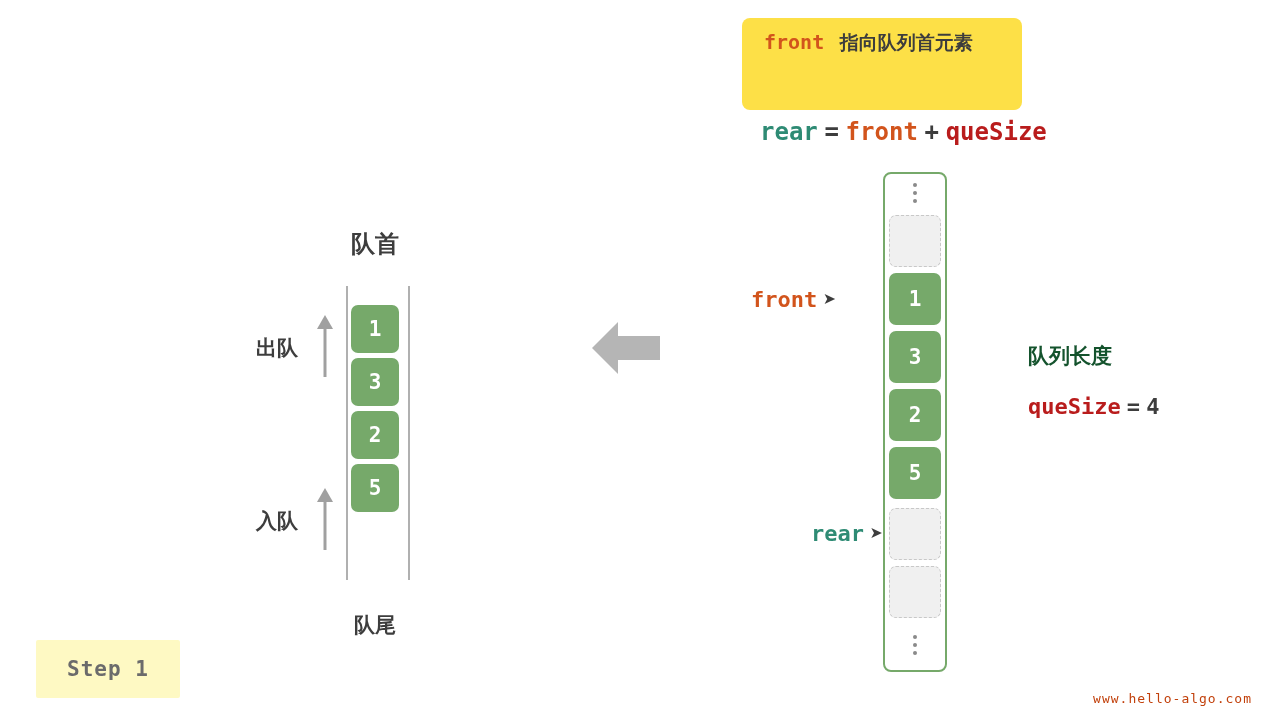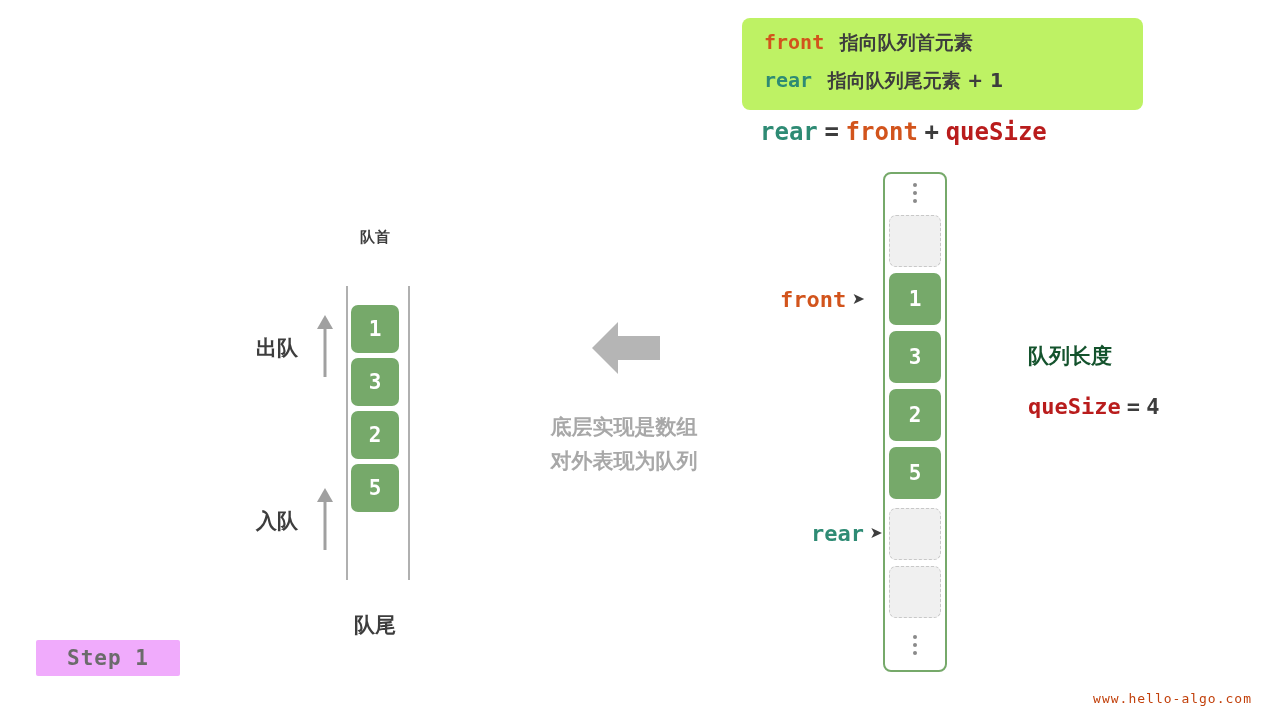--- a/index.html
+++ b/index.html
@@ -18,25 +18,24 @@
     position: absolute;
     left: 0; top: 0;
     width: 1280px;
     height: 720px;
   }
   
   #legend-box {
     position: absolute;
     left: 742px;
     top: 18px;
-    width: 384px;
+    width: 280px;
     height: 92px;
-    background: #bef264;
+    background: #fde047;
     border-radius: 8px;
-    padding-left: 17px;
   }
   .legend-line {
     position: absolute;
     left: 22px;
     white-space: nowrap;
     font-size: 20px;
   }
   #legend-line-1 { top: 12px; }
   #legend-line-2 { top: 50px; }
   .mono {
@@ -67,21 +66,21 @@
   }
   
   #left-title-head {
     position: absolute;
     left: 320px;
     top: 228px;
     width: 110px;
     text-align: center;
     font-family: "DejaVu Sans", sans-serif;
     font-weight: bold;
-    font-size: 15px;
+    font-size: 24px;
     color: #3d3d3d;
   }
   #left-title-tail {
     position: absolute;
     left: 320px;
     top: 611px;
     width: 110px;
     text-align: center;
     font-family: "DejaVu Sans", sans-serif;
     font-weight: bold;
@@ -215,21 +214,21 @@
   #acell-e1 { top: 508px; }
   #acell-e2 { top: 566px; }
 
   .ptr {
     position: absolute;
     font-family: "DejaVu Sans Mono", monospace;
     font-weight: bold;
     font-size: 22px;
     white-space: nowrap;
   }
-  #ptr-front { left: 780px; top: 287px; color: #d2541c; }
+  #ptr-front { left: 751px; top: 287px; color: #d2541c; }
   #ptr-rear  { left: 791px; top: 521px; color: #2e8b74; margin-left: 20px; }
   .ptr .caret {
     color: #3d3d3d;
     font-weight: bold;
     margin-left: 6px;
   }
 
   #size-label {
     position: absolute;
     left: 1028px;
@@ -246,22 +245,22 @@
     font-size: 22px;
     white-space: nowrap;
     margin-top: 16px;
   }
   
   #step-badge {
     position: absolute;
     left: 36px;
     top: 640px;
     width: 144px;
-    height: 36px;
-    background: #f0abfc;
+    height: 58px;
+    background: #fef9c3;
     border-radius: 2px;
     display: flex;
     align-items: center;
     justify-content: center;
     font-family: "DejaVu Sans Mono", monospace;
     font-weight: bold;
     font-size: 21px;
     color: #6b6b6b;
     letter-spacing: 1px;
   }
@@ -278,24 +277,20 @@
 </style>
 </head>
 <body>
 
 <div class="canvas">
 
   <div id="legend-box">
     <div class="legend-line" id="legend-line-1">
       <span class="mono kw-front">front</span>
       <span class="cn" style="margin-left:10px;">指向队列首元素</span>
-    </div>
-    <div class="legend-line" id="legend-line-2">
-      <span class="mono kw-rear">rear</span>
-      <span class="cn" style="margin-left:10px;">指向队列尾元素 + 1</span>
     </div>
   </div>
 
   <div id="formula">
     <span class="mono kw-rear">rear</span>
     <span class="plain-mono">=</span>
     <span class="mono kw-front">front</span>
     <span class="plain-mono">+</span>
     <span class="mono kw-size">queSize</span>
   </div>
@@ -318,24 +313,20 @@
     <polygon points="11,0 3,14 19,14" fill="#a0a0a0"></polygon>
   </svg>
   <svg class="uparrow" id="arrow-enqueue" viewBox="0 0 22 62">
     <line x1="11" y1="62" x2="11" y2="10" stroke="#a0a0a0" stroke-width="3"></line>
     <polygon points="11,0 3,14 19,14" fill="#a0a0a0"></polygon>
   </svg>
 
   <svg id="big-arrow" viewBox="0 0 68 56">
     <polygon points="0,28 26,2 26,16 68,16 68,40 26,40 26,54" fill="#b5b5b5"></polygon>
   </svg>
-  <div id="mid-caption">
-    <div>底层实现是数组</div>
-    <div>对外表现为队列</div>
-  </div>
 
   <div id="array-frame"></div>
 
   <div class="dots" id="dots-top">
     <i></i>
       <i></i>
       <i></i>
   </div>
   <div class="dots" id="dots-bottom">
     <i></i>

